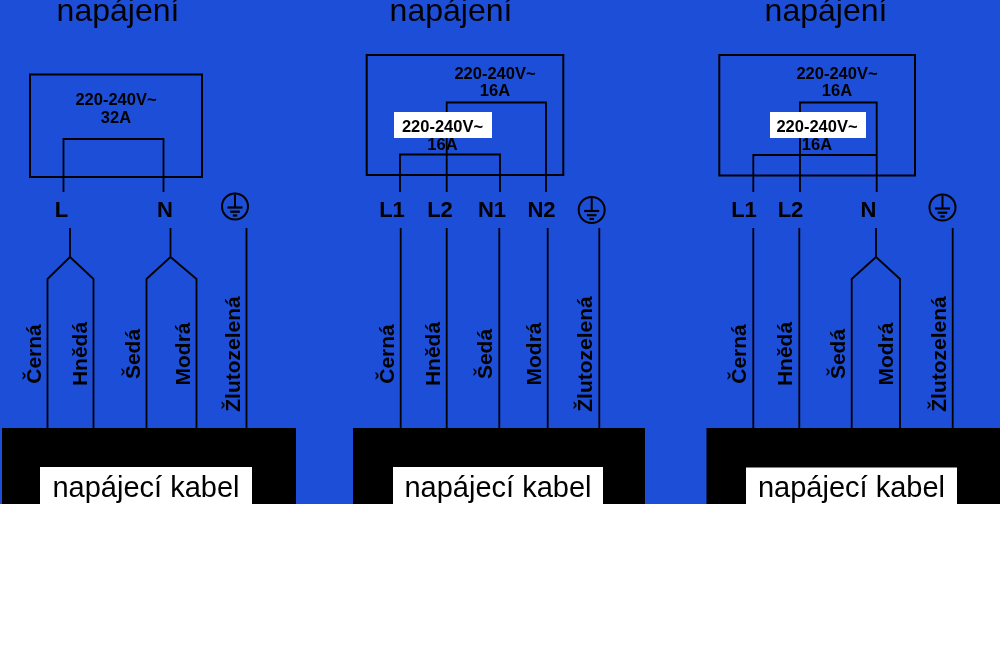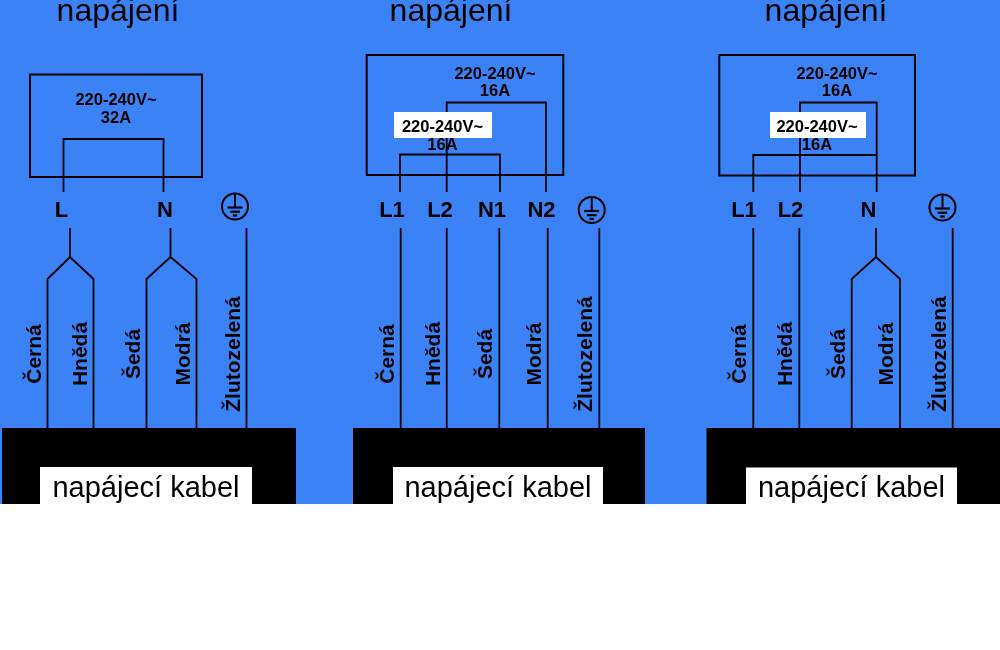--- a/index.html
+++ b/index.html
@@ -1,16 +1,16 @@
 <!DOCTYPE html>
 <html><head>
 <meta charset="utf-8">
 <style>
   html,body{margin:0;padding:0;background:#ffffff;}
-  #stage{position:relative;width:1000px;height:504px;background:#3b82f6;overflow:hidden;
+  #stage{position:relative;width:1000px;height:504px;background:#1d4ed8;overflow:hidden;
          font-family:"Liberation Sans",sans-serif;}
   svg text{fill:#000000;}
   .t-title{font:400 32px "Liberation Sans",sans-serif;}
   .t-rating{font:700 16.5px "Liberation Sans",sans-serif;}
   .t-term{font:700 22px "Liberation Sans",sans-serif;}
   .t-wire{font:700 21px "Liberation Sans",sans-serif;}
   .t-cable{font:400 29px "Liberation Sans",sans-serif;}
   .ln{stroke:#000;stroke-width:1.8;fill:none;}
   .bx{stroke:#000;stroke-width:2;fill:none;}
   .earth{stroke:#000;fill:none;}

